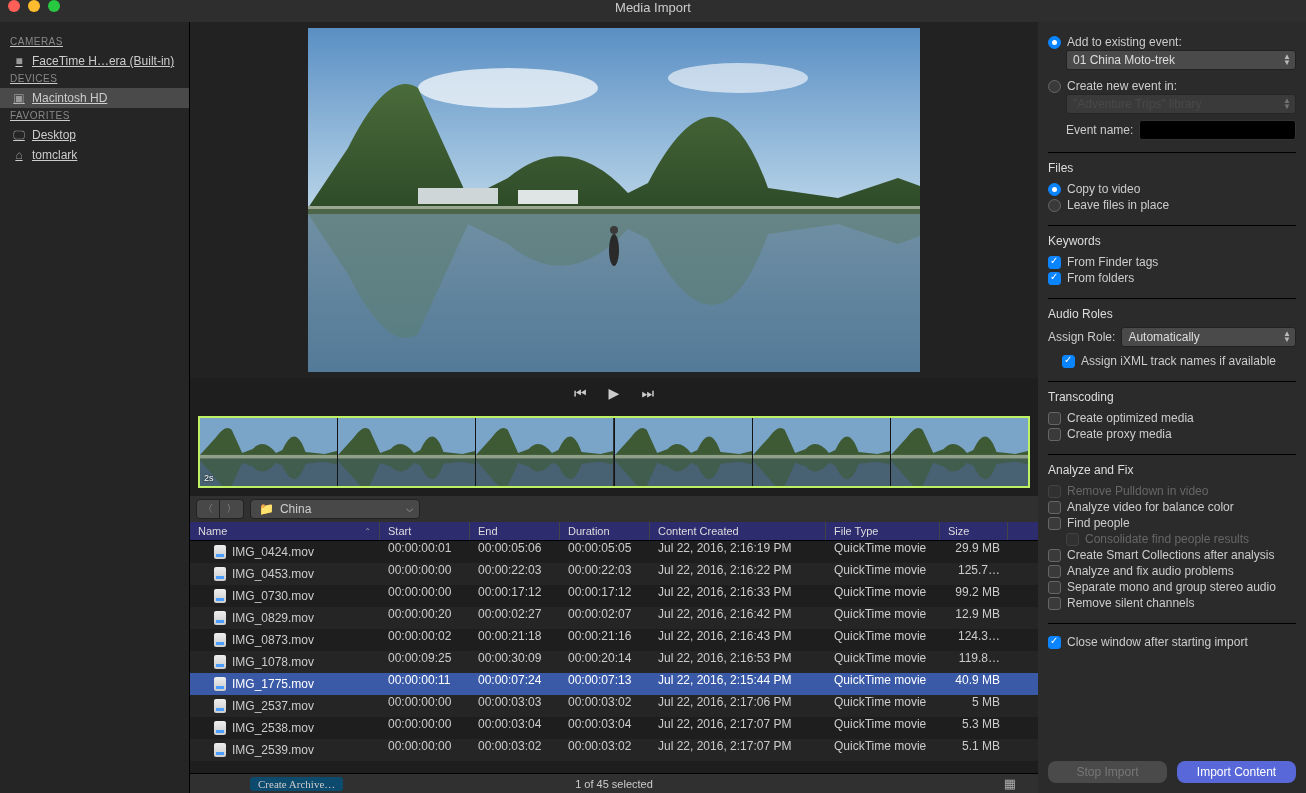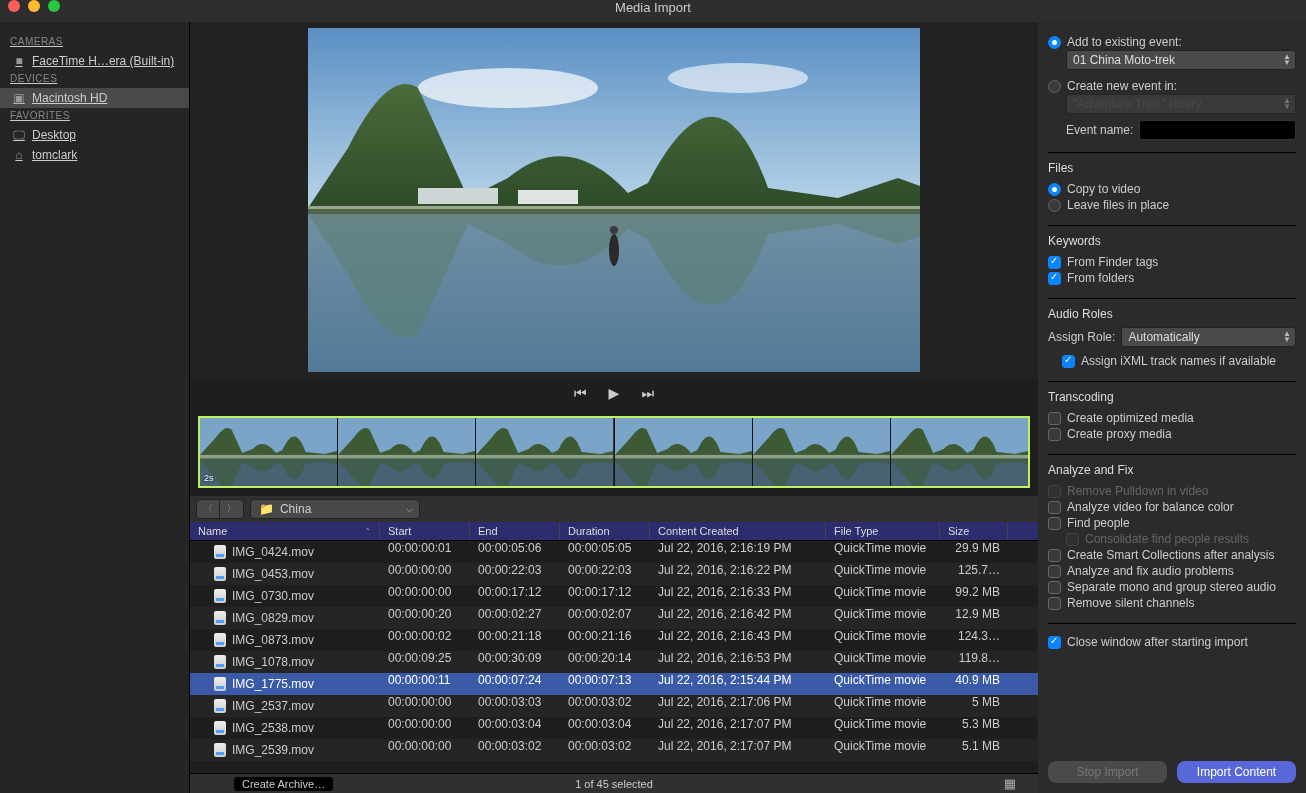--- a/index.html
+++ b/index.html
@@ -61,21 +61,21 @@
 .td-start { width: 90px; }
 .td-end { width: 90px; }
 .td-duration { width: 90px; }
 .td-created { width: 176px; }
 .td-filetype { width: 114px; }
 .td-size { width: 68px; text-align: right; }
 .file-icon { width: 12px; height: 14px; background: linear-gradient(#eee,#ccc); border-radius: 2px; position: relative; flex-shrink: 0; }
 .file-icon::after { content: ""; position: absolute; bottom: 2px; left: 2px; right: 2px; height: 3px; background: #4a9eff; }
 
 .footer-bar { height: 20px; background: #303030; border-top: 1px solid #000; display: flex; align-items: center; padding: 0 6px; font-size: 11px; color: #ccc; position: relative; }
-.create-archive { background: #000000; border-radius: 3px; padding: 1px 8px; cursor: pointer; position: absolute; left: 44px; }
+.create-archive { background: #0c4a6e; border-radius: 3px; padding: 1px 8px; cursor: pointer; position: absolute; left: 60px; font-family: Liberation Serif, serif; }
 .footer-center { position: absolute; left: 0; right: 0; text-align: center; }
 .grid-icon { position: absolute; right: 22px; cursor: pointer; color: #aaa; font-size: 13px; }
 
 .right-panel { width: 268px; background: #2b2b2b; padding: 10px 10px 10px 10px; color: #ccc; font-size: 12px; display: flex; flex-direction: column; gap: 8px; }
 .rp-section { border-top: 1px solid #000; padding-top: 8px; margin-top: 4px; }
 .rp-section:first-child { border-top: none; padding-top: 2px; margin-top: 0; }
 .rp-title { color: #ddd; margin-bottom: 6px; font-size: 12px; }
 .radio-row, .check-row { display: flex; align-items: center; gap: 6px; padding: 1px 0; }
 .radio, .checkbox { width: 13px; height: 13px; border-radius: 50%; border: 1px solid #666; background: #3a3a3a; flex-shrink: 0; position: relative; }
 .radio.checked { background: #0a84ff; border-color: #0a84ff; }

